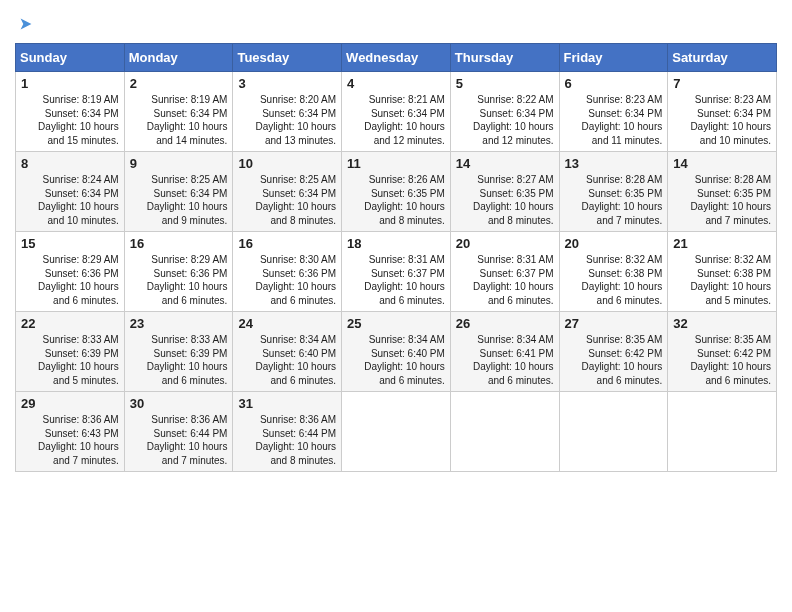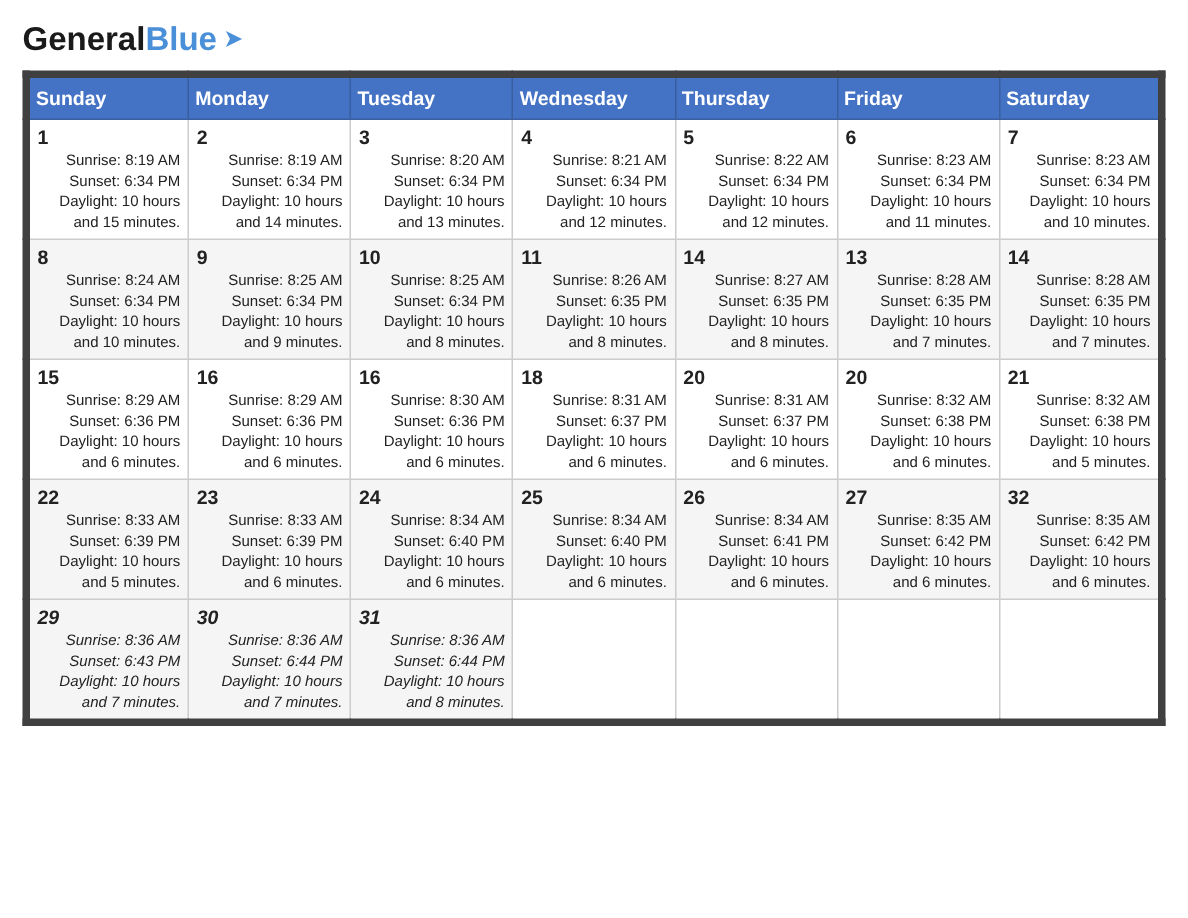--- a/index.html
+++ b/index.html
@@ -45,21 +45,21 @@
       font-weight: normal;
       color: #1a1a1a;
     }
     .location-title {
       font-size: 16px;
       color: #444;
     }
     .calendar {
       width: 100%;
       border-collapse: collapse;
-      border: 5px solid #404040;
+      border: 1px solid #404040;
     }
     .calendar th {
       background-color: #4472c4;
       color: #fff;
       font-size: 13px;
       font-weight: bold;
       padding: 6px 4px;
       text-align: left;
       border: 1px solid #3a5fa0;
     }
@@ -86,32 +86,28 @@
       font-size: 10px;
       line-height: 1.35;
       color: #222;
       text-align: right;
     }
     .empty-cell {
       background: #fff !important;
     }
     .calendar tr:last-child td {
       background: #f5f5f5;
-      font-style: italic;
     }
   </style>
 </head>
 <body>
 
 <div class="header-area">
   <div class="logo-area">
     <div class="logo-row">
-      <span class="logo-text">
-        <span style="color:#1a1a1a;">General</span><span class="blue" style="color:#4a90d9;">Blue</span>
-      </span>
       <svg class="logo-arrow" viewBox="0 0 20 20">
         <polygon points="4,4 16,10 4,16 7,10" fill="#4a90d9"></polygon>
       </svg>
     </div>
   </div>
   <div class="title-area">
     <div class="month-title"></div>
     <div class="location-title"></div>
   </div>
 </div>

